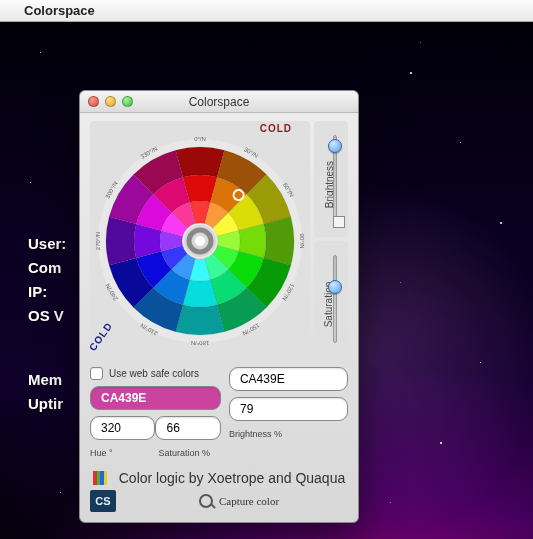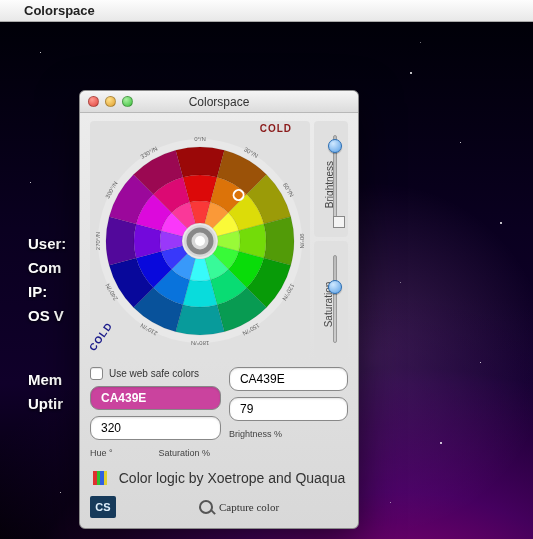--- a/index.html
+++ b/index.html
@@ -149,21 +149,21 @@
     margin-top:12px; font-size:14px; color:#333;
     justify-content:center;
   }
   .credit .sw {
     width:14px; height:14px;
     background: linear-gradient(90deg,
       #e03030 0 25%, #30c030 25% 50%, #3060e0 50% 75%, #e0d030 75% 100%);
   }
   .bottomrow {
     display:flex; align-items:center; gap:14px;
-    margin-top:10px;
+    margin-top:4px;
   }
   .csbadge {
     width:26px;height:22px; background:#163a5a;
     color:#dfeffb; font-weight:bold; font-size:11px;
     display:flex;align-items:center;justify-content:center;
     border-radius:2px;
   }
   .capture {
     flex:1; display:flex; align-items:center; justify-content:center; gap:6px;
     font-size:11px; color:#333;font-family:Liberation Serif, serif;
@@ -311,20 +311,21 @@
 
       <div class="optrow">
         <div class="optcol l">
           <label class="chk">
             <span class="box"></span>
             <span>Use web safe colors</span>
           </label>
           <div class="field swatch" style="background:#CA439E;color:#fff">CA439E</div>
           <div class="pair">
             <div class="fieldsm">320</div>
+            <div class="fieldsm">66</div>
           </div>
           <div class="under">
             <span>Hue °</span>
             <span>Saturation %</span>
           </div>
         </div>
         <div class="optcol">
           <div class="field">CA439E</div>
           <div class="fieldsm">79</div>
           <div class="underR">Brightness %</div>

